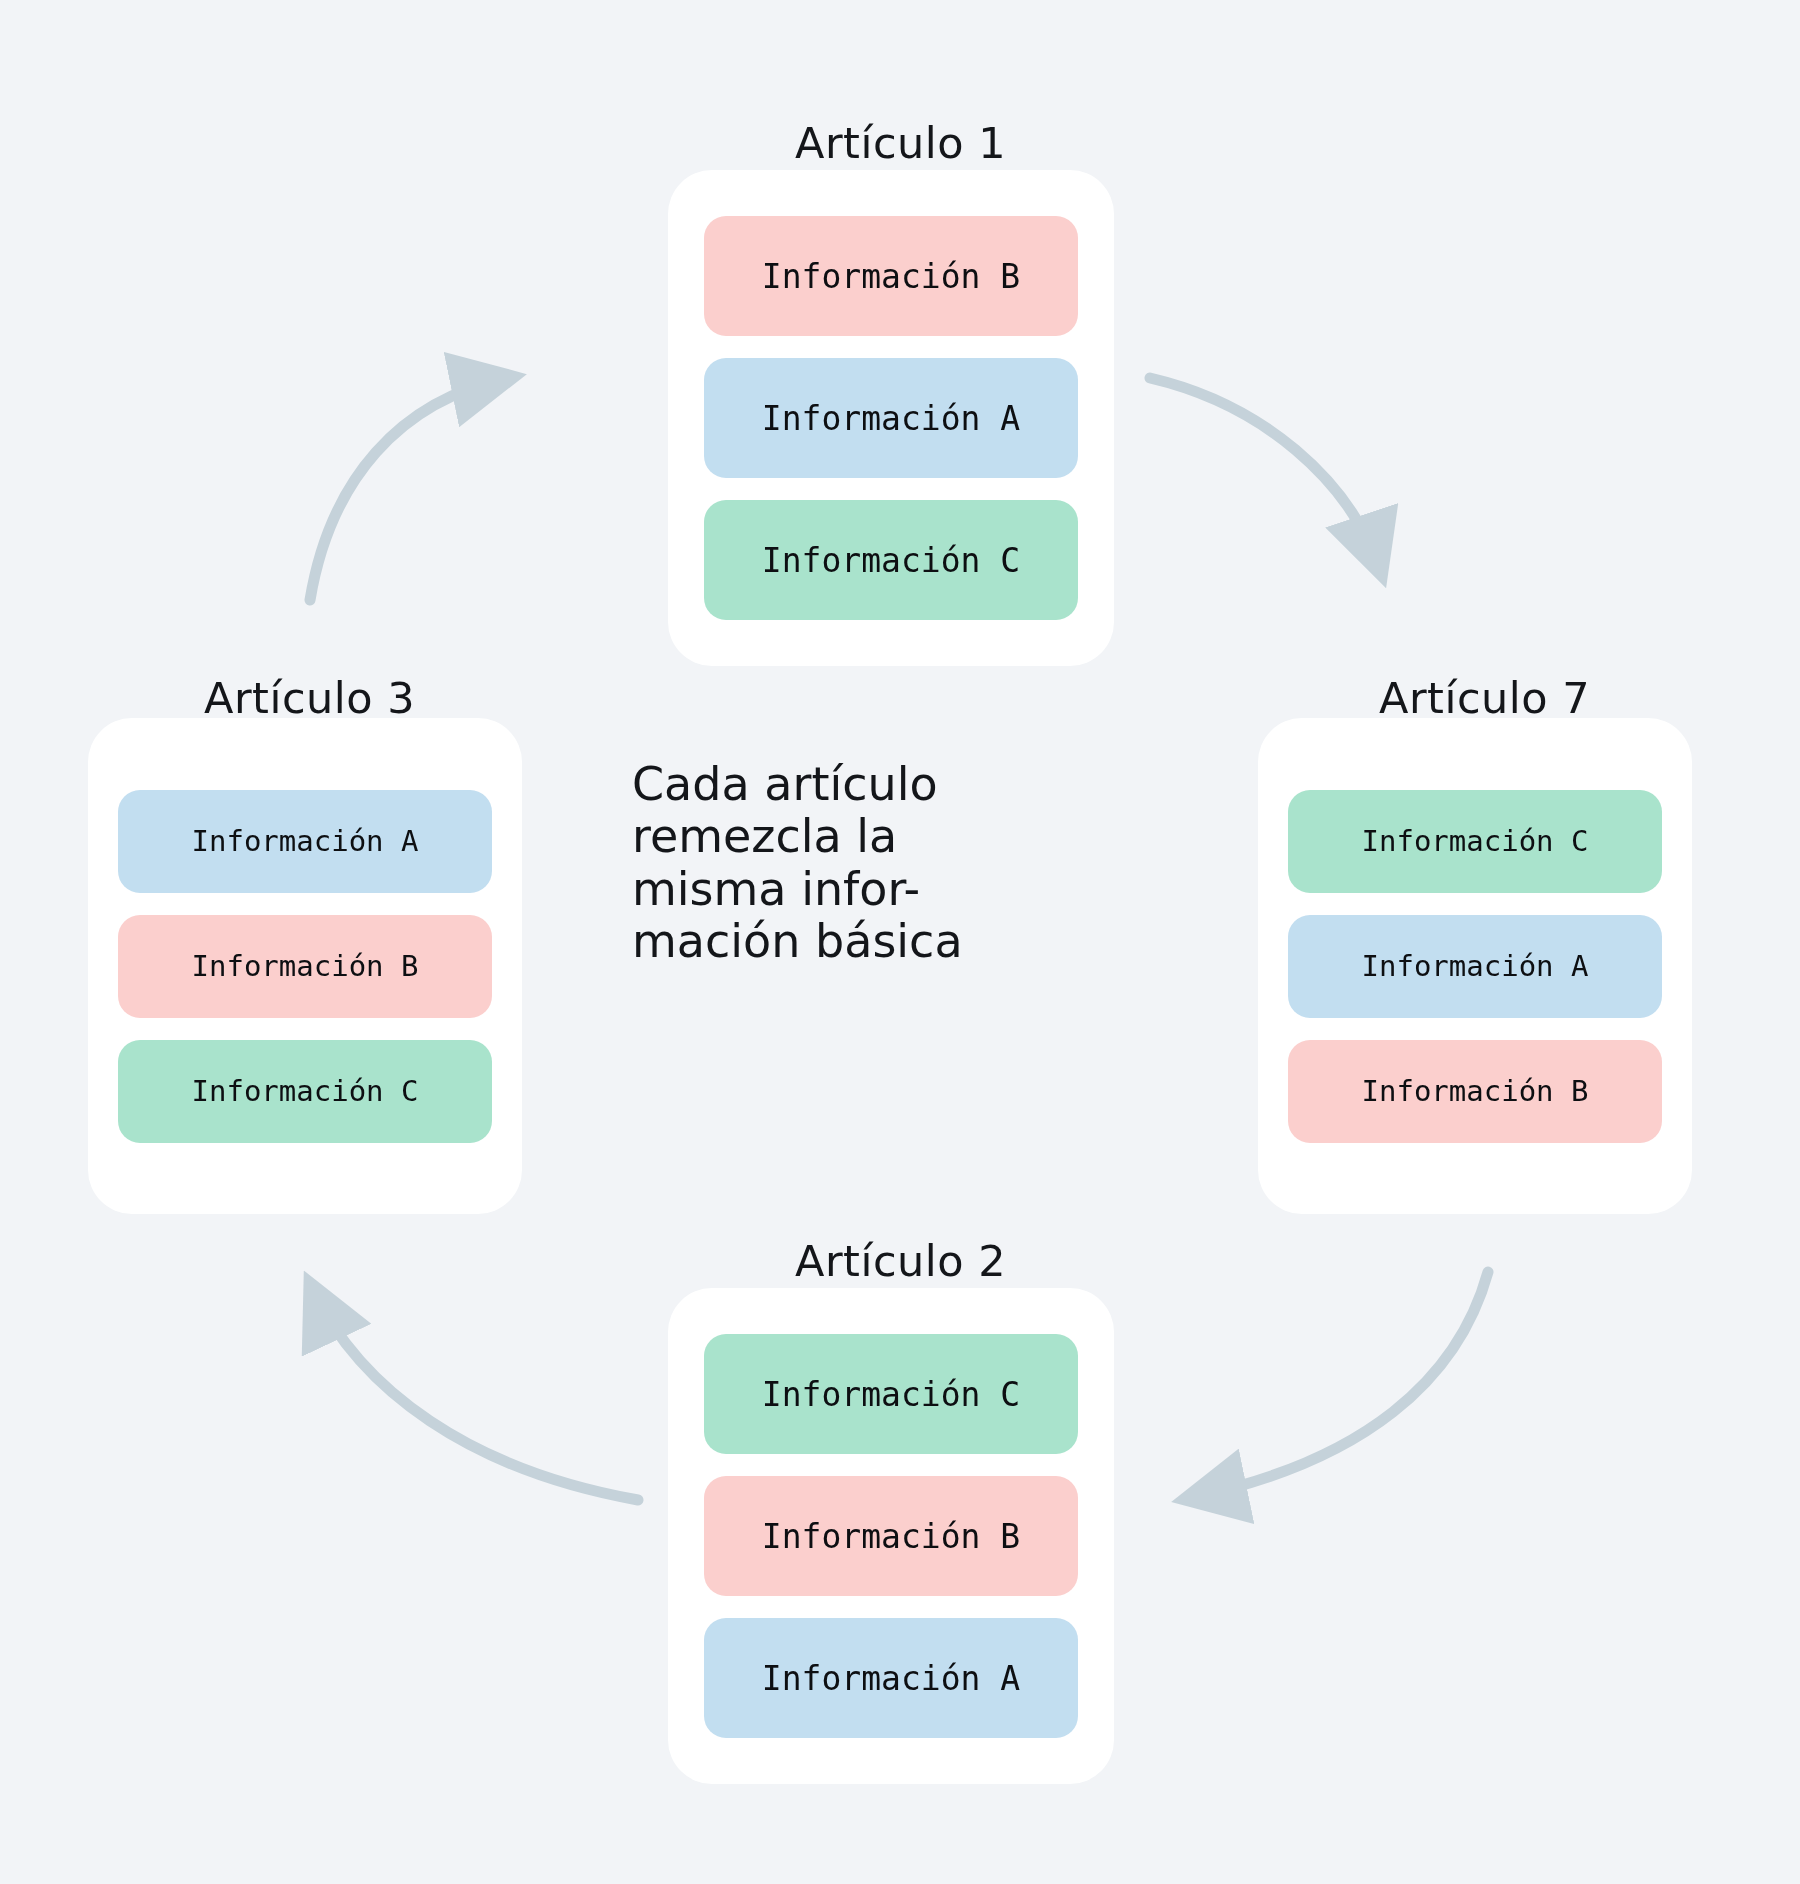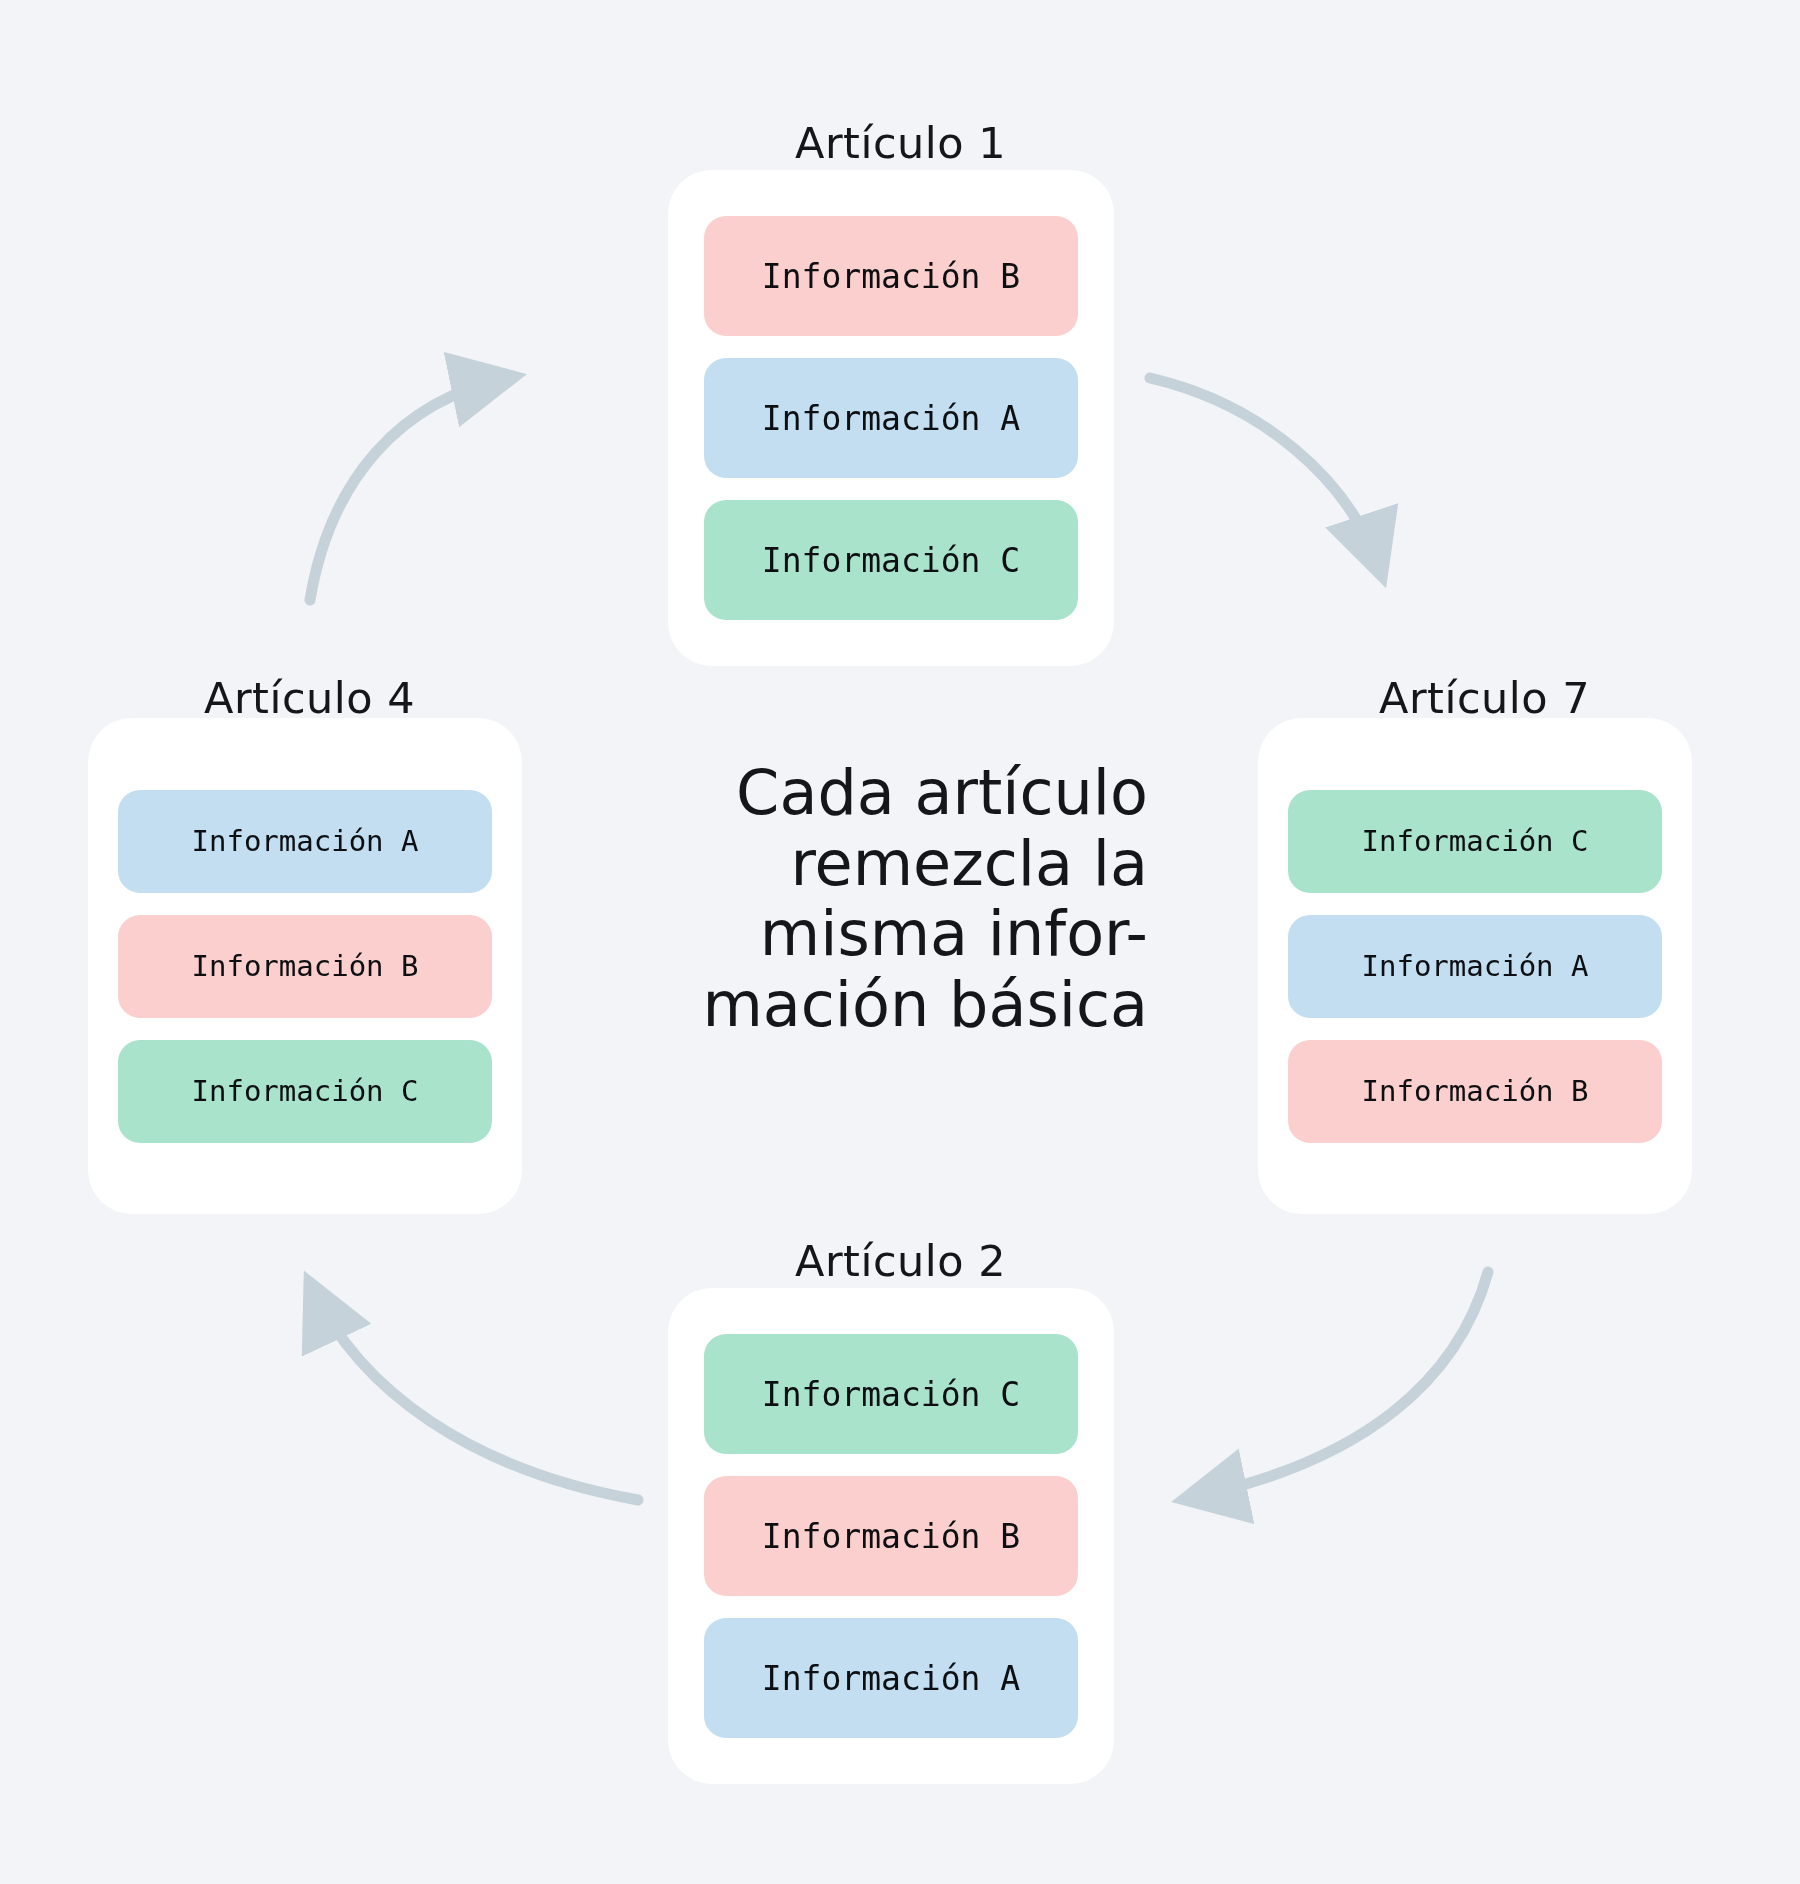--- a/index.html
+++ b/index.html
@@ -89,24 +89,24 @@
   #label-2 { left: 1379px; top: 625px; }
   #label-3 { left: 795px;  top: 1188px; }
   #label-4 { left: 204px;  top: 625px; }
 
   
   #center-caption {
     position: absolute;
     left: 632px;
     top: 758px;
     width: 516px;
-    text-align: right;
+    text-align: left;
     font-family: "DejaVu Sans", "Liberation Sans", sans-serif;
     font-weight: 400;
-    font-size: 62px;
+    font-size: 46px;
     line-height: 1.14;
     color: #14161a;
     letter-spacing: 0px;
   }
   #center-caption .cap-line { display: block; }
 </style>
 </head>
 <body>
 
 <div id="stage">
@@ -144,21 +144,21 @@
   </div>
 
   <div class="node-label" id="label-3">Artículo 2</div>
 
   <div class="card card--big" id="card-3">
     <div class="chip" style="background:#a9e3cc">Información C</div>
     <div class="chip" style="background:#fbcfcd">Información B</div>
     <div class="chip" style="background:#c2def0">Información A</div>
   </div>
 
-  <div class="node-label" id="label-4">Artículo 4</div>
+  <div class="node-label" id="label-4">Artículo 3</div>
 
   <div class="card card--small" id="card-4">
     <div class="chip" style="background:#c2def0">Información A</div>
     <div class="chip" style="background:#fbcfcd">Información B</div>
     <div class="chip" style="background:#a9e3cc">Información C</div>
   </div>
 
   <div id="center-caption">
     <span class="cap-line">Cada artículo</span>
     <span class="cap-line">remezcla la</span>

